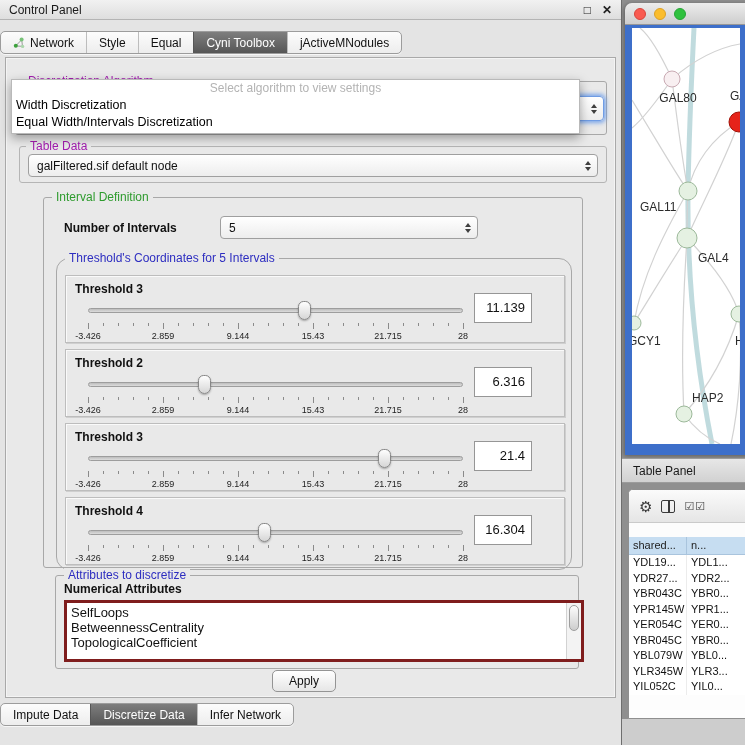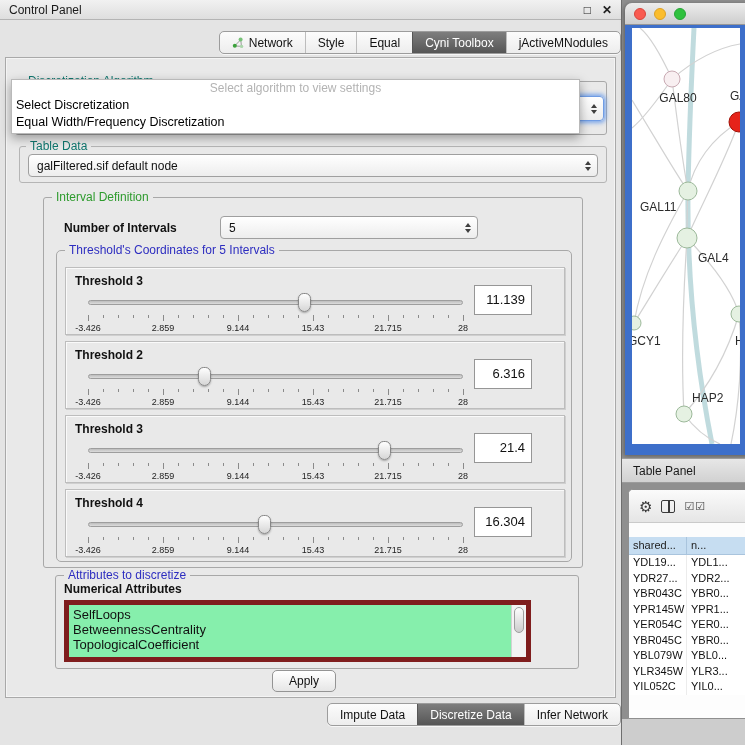--- a/index.html
+++ b/index.html
@@ -11,38 +11,38 @@
   #control-panel{position:absolute;left:0;top:0;width:622px;height:745px;
     background:#e4e4e4;border-right:1px solid #6e6e6e}
   .cp-titlebar{position:absolute;left:0;top:0;width:100%;height:20px;
     background:linear-gradient(#f1f1f1,#dedede);border-bottom:1px solid #b4b4b4;
     display:flex;align-items:center;padding:0 9px;font-size:12px;color:#1a1a1a}
   .winbtns{margin-left:auto;display:flex;gap:11px;font-size:12px;color:#222}
   .winbtn{cursor:default}
   .winbtn.close{font-weight:bold}
 
   
-  .seg-tabs{position:absolute;left:0;width:100%;display:flex;justify-content:flex-end}
+  .seg-tabs{position:absolute;left:0;width:100%;display:flex;justify-content:flex-start}
   #top-tabs{top:31px}
   #bottom-tabs{top:703px}
   .seg-inner{display:flex;border:1px solid #9c9c9c;border-radius:5px;overflow:hidden;
     background:linear-gradient(#fcfcfc,#ededed);height:23px;box-shadow:0 1px 0 rgba(255,255,255,.7)}
   .seg-tab{display:flex;align-items:center;gap:5px;padding:0 12px;font-size:12px;
     color:#111;border-left:1px solid #bdbdbd;white-space:nowrap}
   .seg-tab:first-child{border-left:none}
   .seg-tab.selected{background:linear-gradient(#7e7e7e,#565656);color:#fff;border-left-color:#565656}
   .tab-icon{display:inline-flex;width:12px;height:12px}
 
   
   .content-box{position:absolute;left:5px;top:57px;width:611px;height:641px;
     border:1px solid #a9a9a9;background:#e9e9e9;box-shadow:inset 0 0 0 1px #f4f4f4}
 
   .group{position:absolute;border:1px solid #a8a8a8;border-radius:3px}
   .gtitle{position:absolute;top:-8px;left:8px;background:#e9e9e9;padding:0 4px;
-    font-size:12px;line-height:15px;color:#0f766e;white-space:nowrap}
+    font-size:12px;line-height:15px;color:#a21caf;white-space:nowrap}
   .gtitle.green{color:#2e9b2e}
   .gtitle.blue{color:#2d2dc0}
 
   
   .combo{position:absolute;background:linear-gradient(#ffffff,#ededed);
     border:1px solid #9f9f9f;border-radius:4px;font-size:12px;color:#111;
     display:flex;align-items:center;padding:0 22px 0 8px}
   .combo-text{overflow:hidden;white-space:nowrap}
   .combo-arrows{position:absolute;right:6px;top:50%;transform:translateY(-50%);
     display:flex;flex-direction:column;gap:2px}
@@ -62,22 +62,22 @@
 
   
   .td-group{left:13px;top:88px;width:588px;height:37px;border-color:#b5b5b5}
   .td-group .gtitle{left:6px}
   .td-combo{left:8px;top:7px;width:570px;height:23px}
 
   
   .iv-group{left:37px;top:139px;width:540px;height:371px}
   .niv-label{position:absolute;left:20px;top:23px;font-size:12px;font-weight:bold;color:#111}
   .niv-combo{left:176px;top:18px;width:258px;height:23px}
-  .th-group{position:absolute;left:12px;top:52px;width:516px;height:312px;
-    border:1px solid #a8a8a8;border-radius:5px}
+  .th-group{position:absolute;left:12px;top:60px;width:516px;height:312px;
+    border:1px solid #a8a8a8;border-radius:13px}
 
   .th-panel{position:absolute;left:8px;width:500px;height:68px;background:#e9e9e9;
     border:1px solid #bdbdbd;box-shadow:inset 1px 1px 0 #fafafa,1px 1px 0 #cfcfcf}
   .th-label{position:absolute;left:9px;top:6px;font-size:12px;font-weight:bold;color:#111}
   .th-slider{position:absolute;left:22px;top:26px;width:375px;height:36px}
   .th-track{position:absolute;left:0;top:6px;width:100%;height:5px;
     background:linear-gradient(#bdbdbd,#dcdcdc);border:1px solid #9d9d9d;border-radius:3px}
   .th-thumb{position:absolute;top:-1px;width:13px;height:19px;
     background:linear-gradient(#fefefe,#d6d6d6);border:1px solid #878787;
     border-radius:6px 6px 7px 7px;box-shadow:0 1px 2px rgba(0,0,0,.3)}
@@ -86,22 +86,22 @@
   .tick.major{height:6px}
   .th-scale{position:absolute;left:0;top:29px;width:100%;height:10px;font-size:9px;color:#1d1d1d}
   .th-scale span{position:absolute;transform:translateX(-50%);white-space:nowrap}
   .th-value{position:absolute;left:408px;top:17px;width:58px;height:30px;background:#fff;
     border:1px solid #969696;font-size:13px;color:#111;text-align:right;
     line-height:28px;padding-right:6px}
 
   
   .attr-group{left:49px;top:517px;width:524px;height:94px}
   .attr-label{position:absolute;left:8px;top:6px;font-size:12px;font-weight:bold;color:#111}
-  .listbox{position:absolute;left:8px;top:24px;width:467px;height:62px;background:#86efac;
-    border:5px solid #7f1d1d;overflow:hidden}
+  .listbox{position:absolute;left:8px;top:24px;width:520px;height:62px;background:#ffffff;
+    border:3px solid #7f1d1d;overflow:hidden}
   .listbox ul{margin:0;padding:2px 0 0 4px;list-style:none;font-size:13px;color:#111}
   .listbox li{height:15px;line-height:15px;white-space:nowrap}
   .vscroll{position:absolute;right:0;top:0;width:15px;height:100%;background:#f3f3f3;border-left:1px solid #d2d2d2}
   .vthumb{position:absolute;left:2px;top:2px;width:10px;height:26px;
     background:linear-gradient(#fdfdfd,#cdcdcd);border:1px solid #9e9e9e;border-radius:5px}
 
   .apply-btn{position:absolute;left:266px;top:612px;width:64px;height:22px;
     border:1px solid #949494;border-radius:5px;background:linear-gradient(#ffffff,#e6e6e6);
     font-size:12px;color:#111;font-family:inherit}
 
@@ -196,22 +196,22 @@
         <div class="combo algo-combo">
           <span class="combo-arrows">
               <i class="up"></i>
               <i class="dn"></i>
             </span>
         </div>
       </div>
 
       <div class="dropdown" id="algo-dropdown">
         <div class="dd-ph">Select algorithm to view settings</div>
-      <div class="dd-option">Select Discretization</div>
-          <div class="dd-option">Equal Width/Frequency Discretization</div>
+      <div class="dd-option">Width Discretization</div>
+          <div class="dd-option">Equal Width/Intervals Discretization</div>
         </div>
 
       <div class="group td-group">
         <span class="gtitle">Table Data</span>
         <div class="combo td-combo">
           <span class="combo-text">galFiltered.sif default node</span>
           <span class="combo-arrows">
               <i class="up"></i>
               <i class="dn"></i>
             </span>

